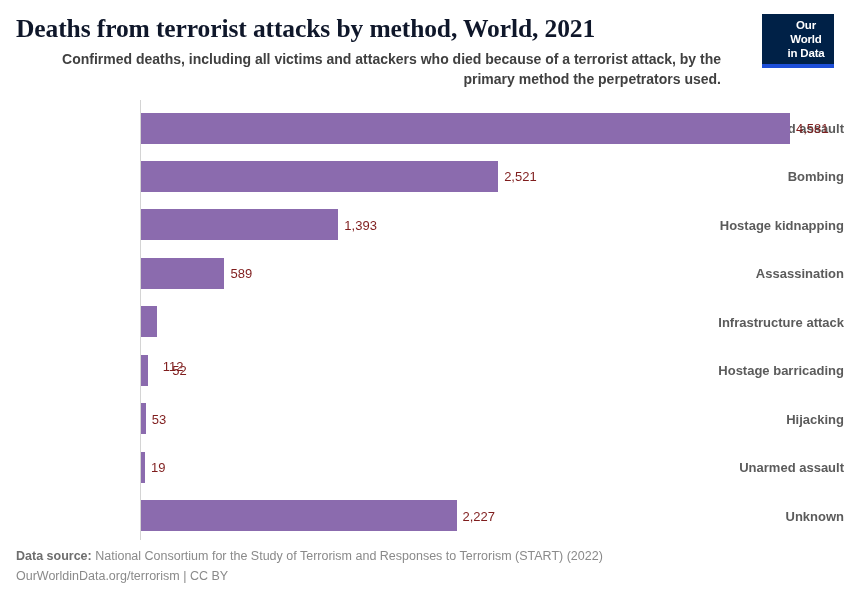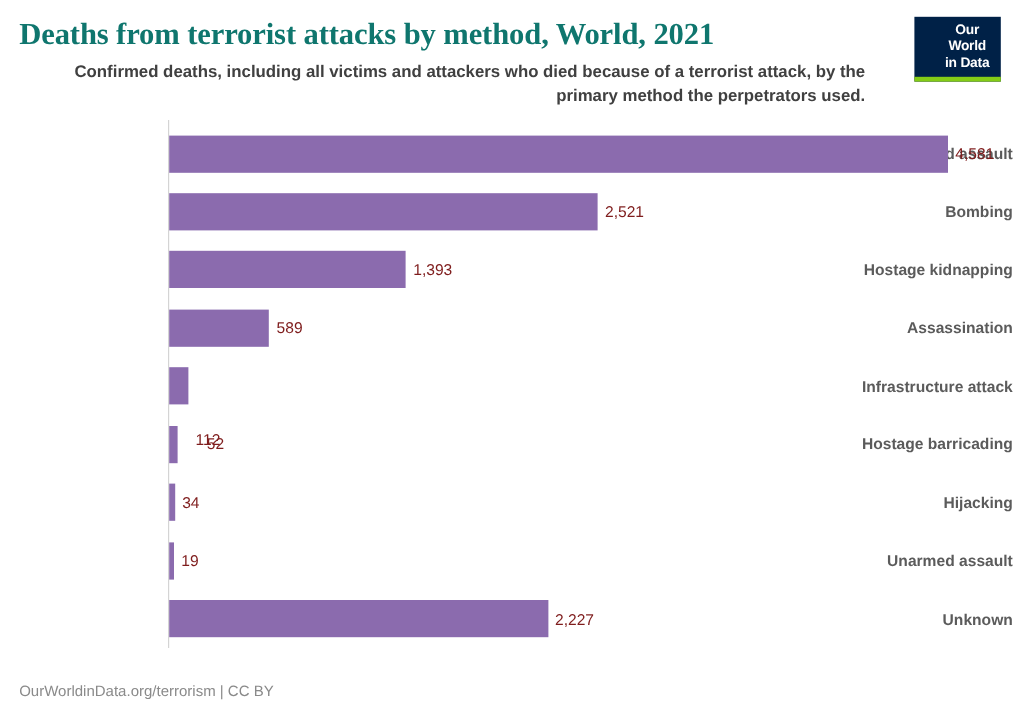--- a/index.html
+++ b/index.html
@@ -28,21 +28,21 @@
   .header {
     position: relative;
     padding: 14px 16px 0 16px;
     box-sizing: border-box;
     flex: 0 0 auto;
   }
   .title {
     font-family: "Liberation Serif", serif;
     font-size: 25.5px;
     font-weight: 700;
-    color: #0f766e;
+    color: #0f172a;
     line-height: 1.18;
     letter-spacing: -0.1px;
     margin: 0;
     padding-right: 105px;
   }
   .subtitle {
     font-family: "Liberation Sans", sans-serif;
     font-size: 14px;
     font-weight: 700;
     color: #404040;
@@ -52,21 +52,21 @@
     text-align: right;
   }
 
   
   .logo {
     position: absolute;
     top: 14px;
     right: 16px;
     width: 72px;
     background: #002147;
-    border-bottom: 4px solid #84cc16;
+    border-bottom: 4px solid #1d4ed8;
     box-sizing: border-box;
     padding: 5px 4px 4px 20px;
     text-align: center;
     margin-left: 11px;
   }
   .logo-line {
     font-family: "Liberation Sans", sans-serif;
     color: #ffffff;
     font-size: 11.5px;
     font-weight: 700;
@@ -191,32 +191,36 @@
           <div class="bar-value" style="left: 162.867px; margin-top: 44px;">112</div>
         </div>
         <div class="bar-row" style="top: 254.944px; height: 31px;">
           <div class="bar-label" style="width: 140px;">Hostage barricading</div>
           <div class="bar-rect" style="left: 141px; width: 7.36695px; background: rgb(139, 107, 174);"></div>
           <div class="bar-value" style="left: 154.367px; margin-left: 18px;">52</div>
         </div>
         <div class="bar-row" style="top: 303.389px; height: 31px;">
           <div class="bar-label" style="width: 140px;">Hijacking</div>
           <div class="bar-rect" style="left: 141px; width: 4.81685px; background: rgb(139, 107, 174);"></div>
-          <div class="bar-value" style="left: 151.817px;">34</div>
+          <div class="bar-value" style="left: 151.817px;">53</div>
         </div>
         <div class="bar-row" style="top: 351.833px; height: 31px;">
           <div class="bar-label" style="width: 140px;">Unarmed assault</div>
           <div class="bar-rect" style="left: 141px; width: 4px; background: rgb(139, 107, 174);"></div>
           <div class="bar-value" style="left: 151px;">19</div>
         </div>
         <div class="bar-row" style="top: 400.278px; height: 31px;">
           <div class="bar-label" style="width: 140px;">Unknown</div>
           <div class="bar-rect" style="left: 141px; width: 315.504px; background: rgb(139, 107, 174);"></div>
           <div class="bar-value" style="left: 462.504px;">2,227</div>
         </div>
       </div>
   </div>
 
   <div class="footer">
+    <div class="footer-line">
+      <span class="footer-label">Data source:</span>
+      <span>National Consortium for the Study of Terrorism and Responses to Terrorism (START) (2022)</span>
+    </div>
     <div class="footer-line">OurWorldinData.org/terrorism | CC BY</div>
   </div>
 
 </div>
 
 </body></html>

